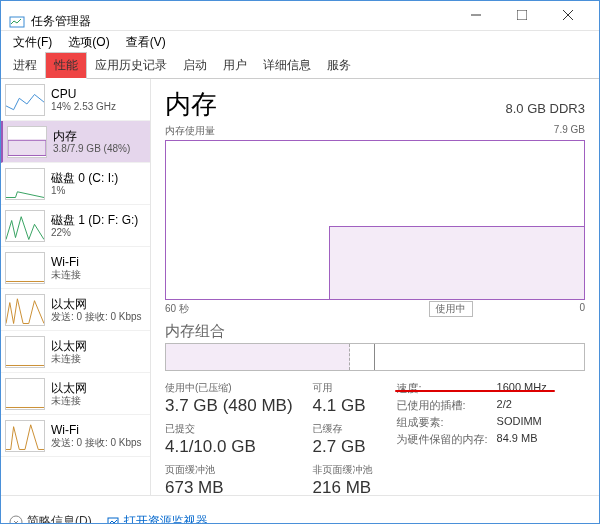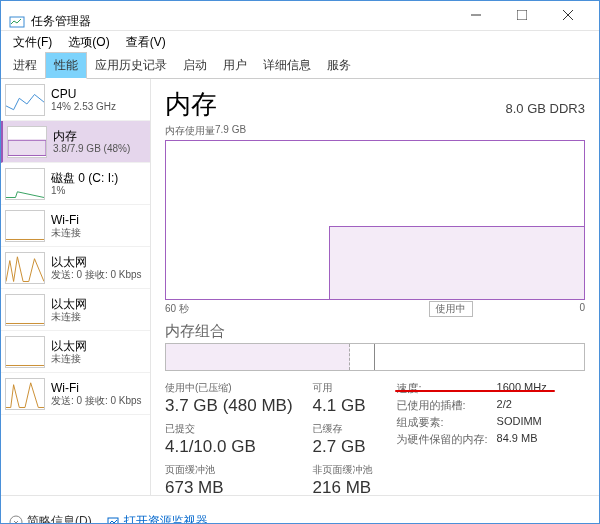--- a/index.html
+++ b/index.html
@@ -5,34 +5,34 @@
 *{box-sizing:border-box;margin:0;padding:0;font-family:"Microsoft YaHei","Segoe UI",sans-serif}
 body{background:#fff;font-size:12px;color:#000;width:600px;height:524px;overflow:hidden;border:1px solid #4a90d9}
 .titlebar{height:30px;display:flex;align-items:flex-end;padding:0 8px;border-bottom:1px solid #e5e5e5}
 .titlebar .icon{width:16px;height:16px;margin-right:6px;display:inline-flex;align-items:center;justify-content:center}
 .titlebar .title{flex:1;font-size:12px}
 .titlebar .winbtn{width:46px;height:30px;display:flex;align-items:center;justify-content:center;color:#555}
 .menubar{height:22px;display:flex;align-items:center;padding:0 4px;font-size:12px}
 .menubar span{padding:14px 8px;cursor:default}
 .tabs{height:26px;display:flex;align-items:flex-end;padding:0 4px;border-bottom:1px solid #ccc;font-size:12px}
 .tabs .tab{padding:4px 8px;cursor:default;color:#333}
-.tabs .tab.active{border:1px solid #ccc;border-bottom:1px solid #fff;background:#7dd3fc;margin-bottom:-1px}
+.tabs .tab.active{border:1px solid #ccc;border-bottom:1px solid #fff;background:#ef4444;margin-bottom:-1px}
 .content{display:flex;height:calc(100% - 30px - 22px - 26px - 28px)}
 .sidebar{width:150px;border-right:1px solid #e5e5e5;overflow:hidden}
 .sb-item{display:flex;align-items:center;height:42px;padding:3px 4px;border-bottom:1px solid #f0f0f0;cursor:default}
 .sb-item.selected{background:#e5d6ec;border-left:2px solid #9b59b6}
 .sb-thumb{width:40px;height:32px;border:1px solid #ccc;margin-right:6px;position:relative;background:#fff;overflow:hidden}
 .sb-text{flex:1;overflow:hidden}
 .sb-name{font-size:12px;line-height:14px}
 .sb-sub{font-size:10px;color:#555;line-height:12px}
 .main{flex:1;padding:8px 14px 4px 14px;overflow:hidden}
 .hdr{display:flex;justify-content:space-between;align-items:baseline}
 .hdr h1{font-size:26px;font-weight:400}
 .hdr .right{font-size:13px;color:#404040}
-.chartlabel{font-size:10px;color:#666;margin-top:2px;display:flex;justify-content:flex-start}
+.chartlabel{font-size:10px;color:#666;margin-top:2px;display:flex;justify-content:space-between}
 .chart{height:160px;border:1px solid #a060c0;position:relative;margin-top:2px;background:#fff}
 .chart-fill{position:absolute;left:39%;right:0;bottom:0;height:46%;background:rgba(180,120,200,.15);border-top:1px solid #a060c0;border-left:1px solid #a060c0}
 .chart-xaxis{display:flex;justify-content:space-between;font-size:10px;color:#666;margin-top:2px}
 .usebox-label{font-size:15px;color:#666;margin-top:6px}
 .usebox{height:28px;border:1px solid #bbb;display:flex;margin-top:2px}
 .usebox .seg1{width:44%;background:rgba(180,120,200,.15);border-right:1px dashed #aaa}
 .usebox .seg2{width:6%;border-right:1px solid #888}
 .use-mark{font-size:10px;color:#666;border:1px solid #bbb;padding:0 6px;position:absolute;transform:translate(-50%,0)}
 .stats{display:flex;margin-top:10px;font-size:11px}
 .stats .col{margin-right:20px}
@@ -125,20 +125,31 @@
           </svg>
         </div>
         <div class="sb-text">
           <div class="sb-name">磁盘 0 (C: I:)</div>
           <div class="sb-sub">1%</div>
         </div>
       </div>
       <div class="sb-item">
         <div class="sb-thumb">
           <svg class="spark" viewBox="0 0 40 32">
+            <path d="M0,30 L6,10 L10,28 L16,6 L24,30 L30,14 L40,30" fill="none" stroke="#2e9e5b" stroke-width="1"></path>
+          </svg>
+        </div>
+        <div class="sb-text">
+          <div class="sb-name">磁盘 1 (D: F: G:)</div>
+          <div class="sb-sub">22%</div>
+        </div>
+      </div>
+      <div class="sb-item">
+        <div class="sb-thumb">
+          <svg class="spark" viewBox="0 0 40 32">
             <path d="M0,30 L40,30" fill="none" stroke="#c98a2b" stroke-width="1"></path>
           </svg>
         </div>
         <div class="sb-text">
           <div class="sb-name">Wi-Fi</div>
           <div class="sb-sub">未连接</div>
         </div>
       </div>
       <div class="sb-item">
         <div class="sb-thumb">

